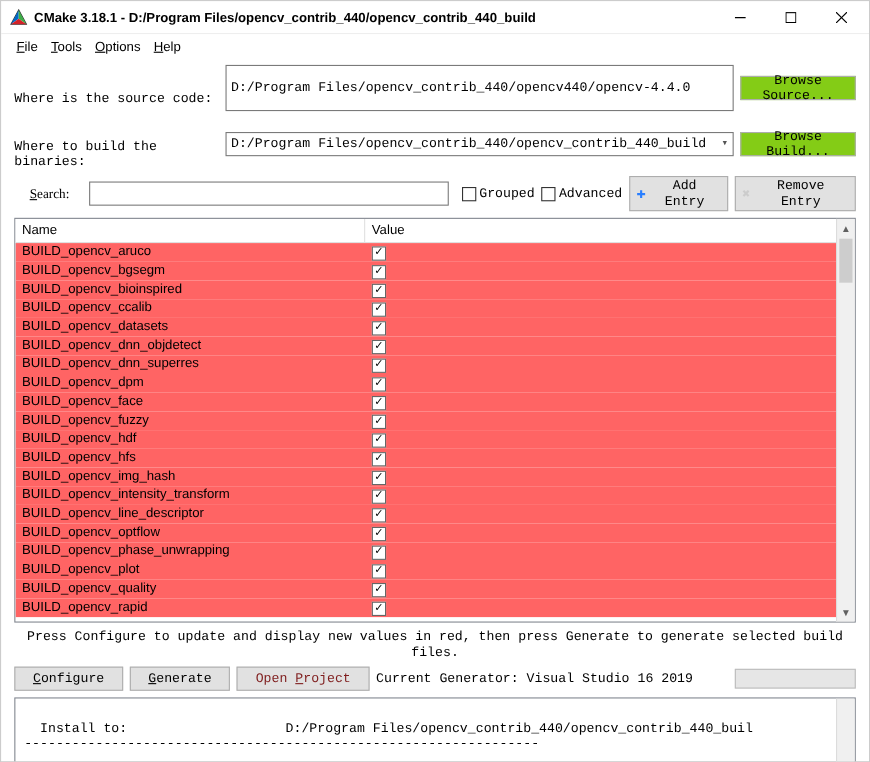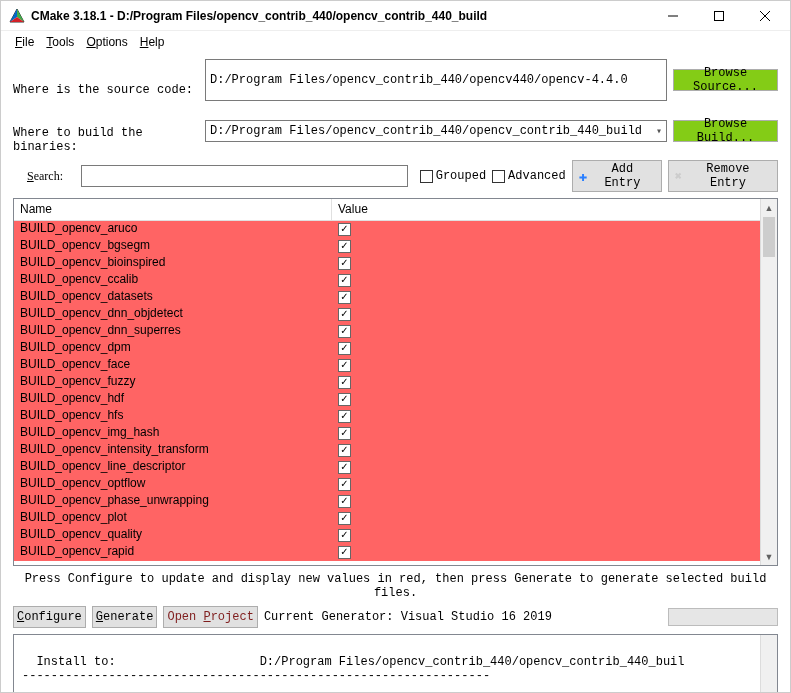--- a/index.html
+++ b/index.html
@@ -35,21 +35,21 @@
 .table-body { height: 344px; overflow: hidden; }
 .table-row { display: flex; height: 17px; background: #ff6464; align-items: flex-start; }
 .cell-name { width: 318px; padding: 0 6px; color: #000; font-size: 12px; }
 .cell-value { flex: 1; padding: 0 6px; }
 .chkcell { width: 13px; height: 13px; background: #fff; border: 1px solid #666; display: inline-flex; align-items: center; justify-content: center; font-size: 10px; line-height: 1; }
 .scrollbar-v { width: 17px; background: #f0f0f0; border-left: 1px solid #dcdcdc; display: flex; flex-direction: column; }
 .sb-arrow { height: 17px; display: flex; align-items: center; justify-content: center; font-size: 9px; color: #606060; }
 .sb-thumb { background: #cdcdcd; margin: 0 2px; }
 .hint { text-align: center; font-family: "Courier New", monospace; font-size: 12px; padding: 4px 0; }
 .action-row { display: flex; align-items: center; gap: 6px; padding: 2px 0; margin-bottom: 4px; }
-.action-btn { border: 1px solid #adadad; background: #e1e1e1; padding: 3px 3px; font-family: "Courier New", monospace; font-size: 12px; }
+.action-btn { border: 1px solid #adadad; background: #e1e1e1; padding: 3px 16px; font-family: "Courier New", monospace; font-size: 12px; }
 .action-btn.disabled { color: #7f1d1d; }
 .gen-text { font-family: "Courier New", monospace; font-size: 12px; }
 .progress { width: 110px; height: 18px; border: 1px solid #bcbcbc; margin-left: auto; background: #e6e6e6; }
 .output { border: 1px solid #828790; height: 82px; font-family: "Courier New", monospace; font-size: 12px; padding: 6px 8px; overflow: hidden; white-space: pre; position: relative; }
 .output-sb-h { position: absolute; bottom: 0; left: 0; right: 17px; height: 17px; background: #f0f0f0; border-top: 1px solid #dcdcdc; display: flex; }
 .output-sb-v { position: absolute; top: 0; right: 0; bottom: 17px; width: 17px; background: #f0f0f0; border-left: 1px solid #dcdcdc; }
 .sb-corner { position: absolute; bottom: 0; right: 0; width: 17px; height: 17px; background: #f0f0f0; }
 </style>
 </head>
 <body>

